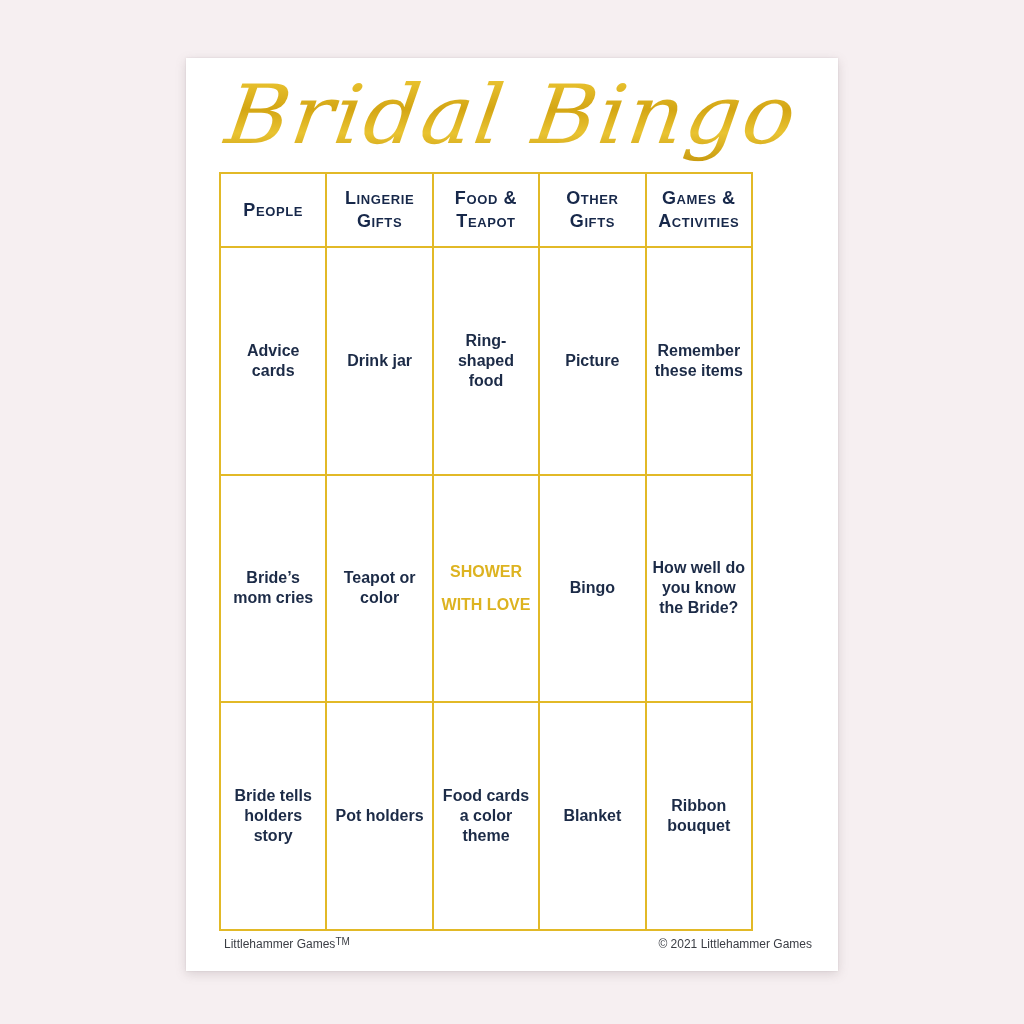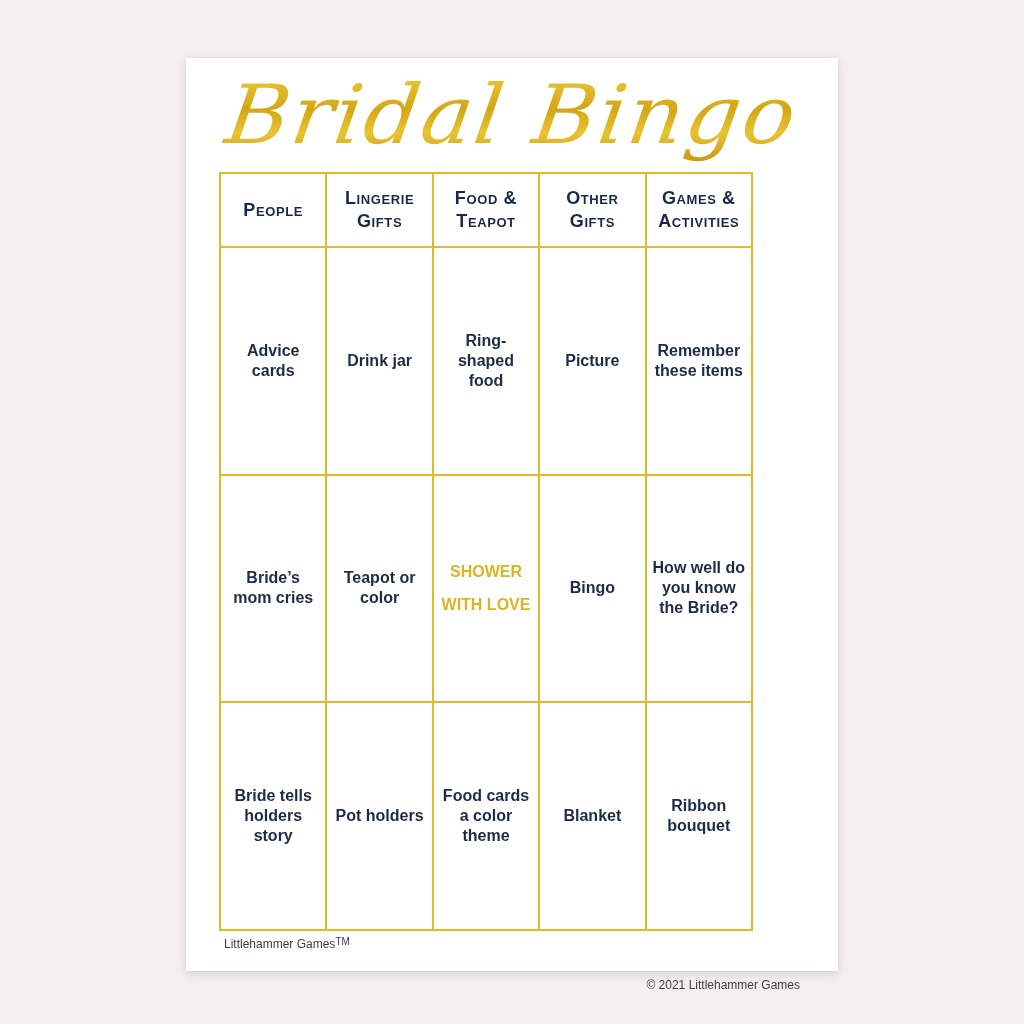--- a/index.html
+++ b/index.html
@@ -92,21 +92,21 @@
       margin: 0 auto 2px auto;
     }
     .footer-left, .footer-right {
       position: absolute;
       top: 879px;
       font-family: "Liberation Sans", sans-serif;
       font-size: 12px;
       color: #3a3d44;
     }
     .footer-left { left: 38px; }
-    .footer-right { right: 38px; margin-top: 41px; }
+    .footer-right { right: 26px; }
     .tm { font-size: 10px; vertical-align: top; position: relative; top: -1px; margin-top: 20px; }
   </style>
 </head>
 <body>
 
 <div class="page">
   <div class="title">Bridal Bingo</div>
 
   <table class="grid">
     <thead>

